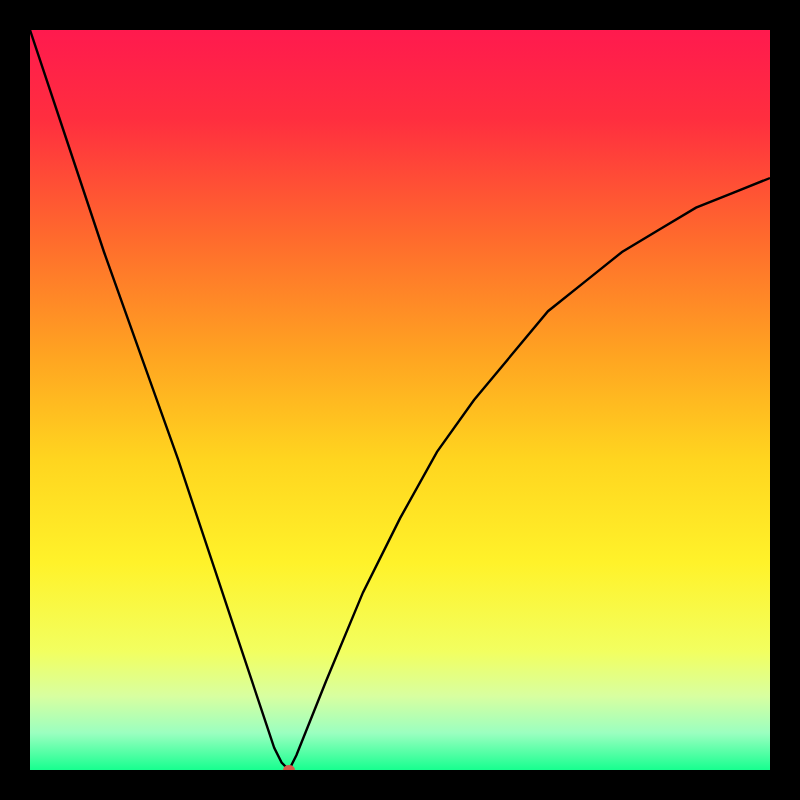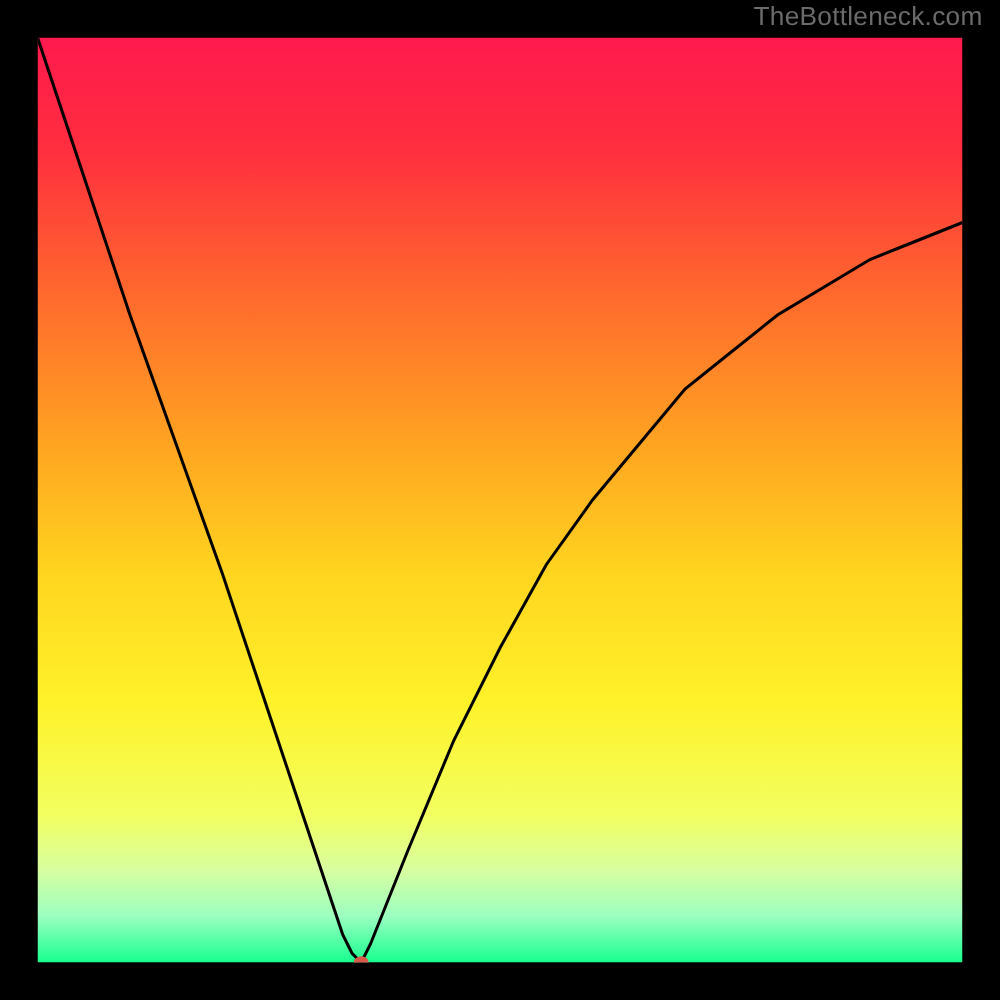--- a/index.html
+++ b/index.html
@@ -38,21 +38,20 @@
   svg.plot {
     display: block;
     width: 740px;
     height: 740px;
   }
 </style>
 </head>
 <body>
 
 <div class="frame">
-  <div class="watermark">TheBottleneck.com</div>
 
   <div class="plot-wrap">
     <svg class="plot" viewBox="0 0 740 740">
       <defs>
         <linearGradient id="bg-grad" x1="0" y1="0" x2="0" y2="1">
             <stop offset="0%" stop-color="#ff1a4e"></stop>
             <stop offset="12%" stop-color="#ff2e3f"></stop>
             <stop offset="28.000000000000004%" stop-color="#ff6a2d"></stop>
             <stop offset="44%" stop-color="#ffa421"></stop>
             <stop offset="57.99999999999999%" stop-color="#ffd51f"></stop>

